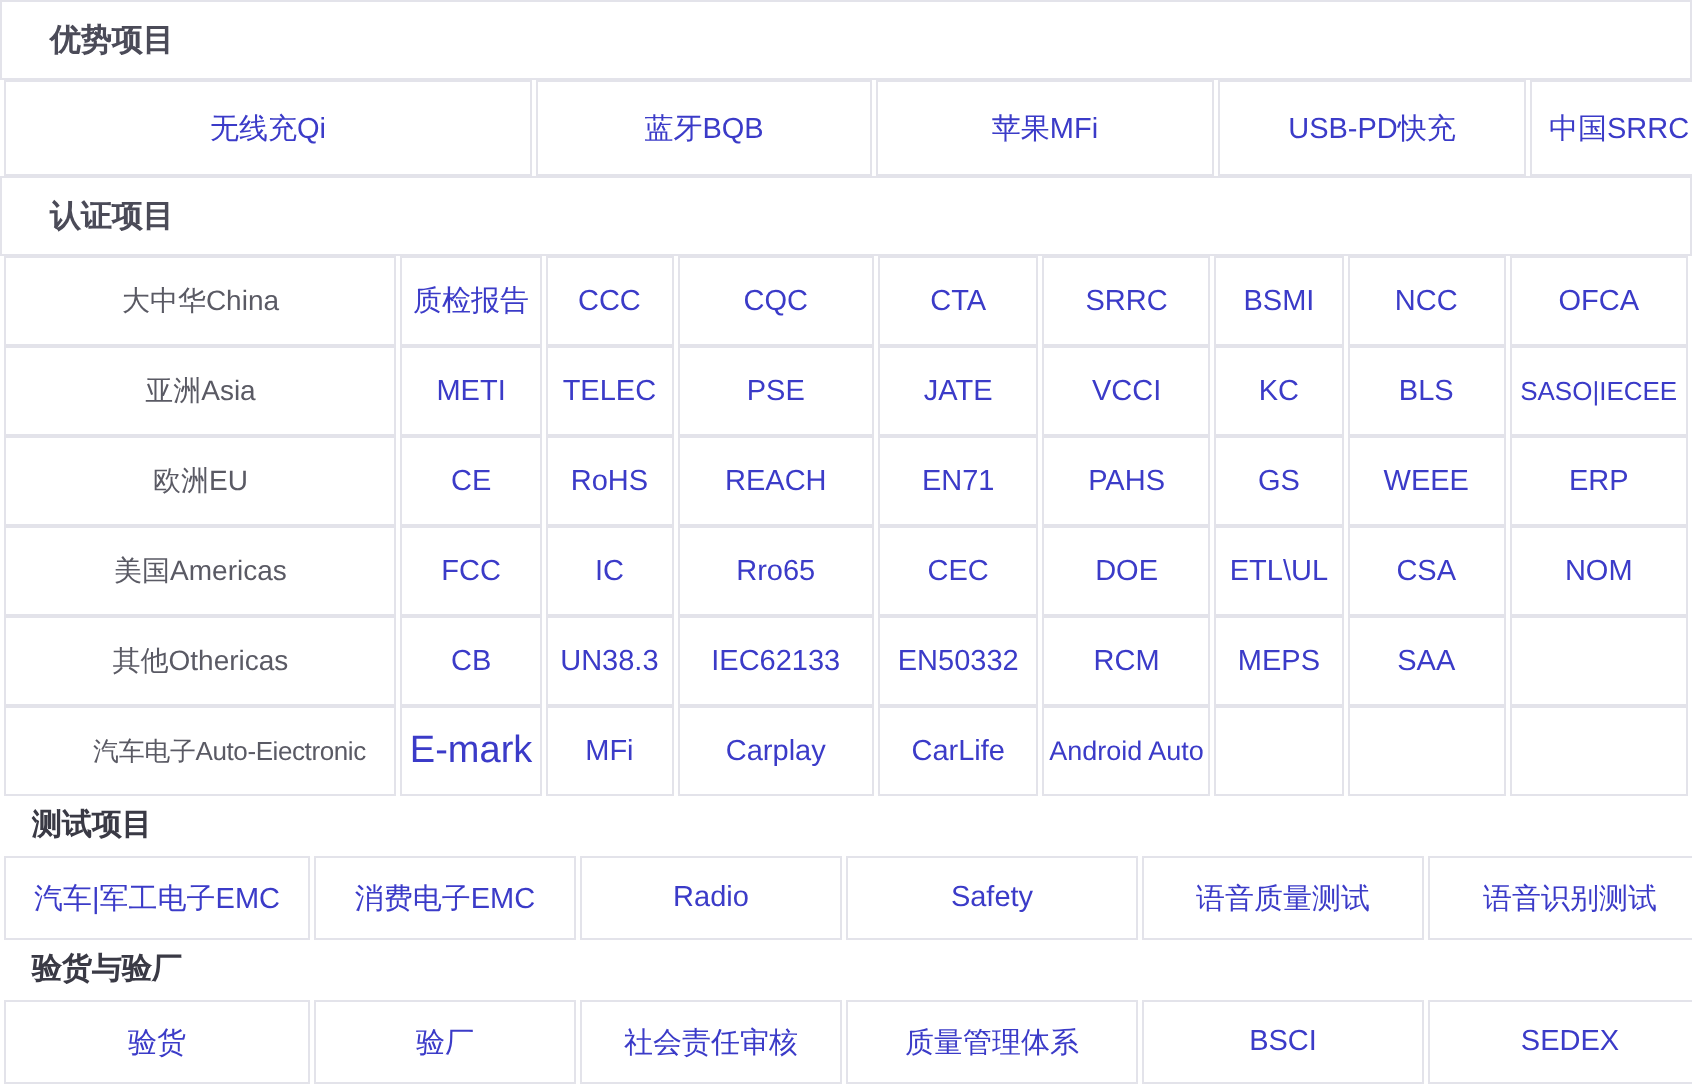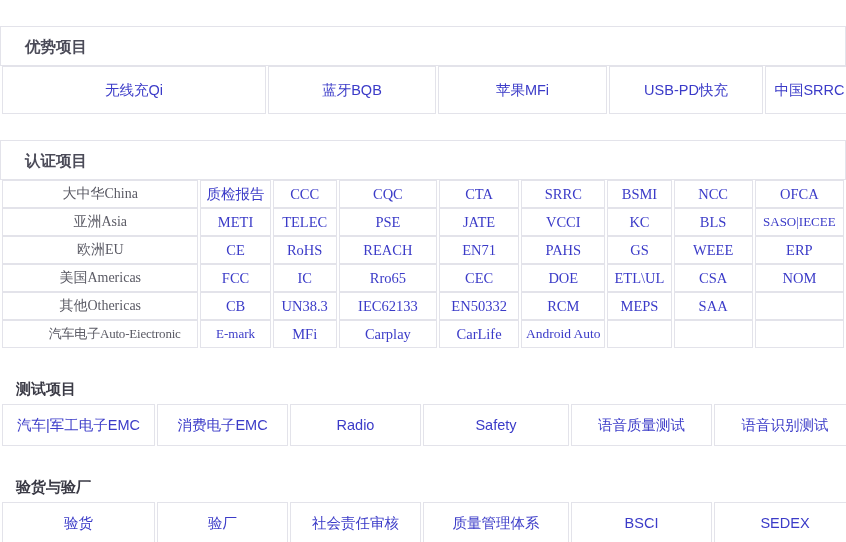--- a/index.html
+++ b/index.html
@@ -50,40 +50,38 @@
     border-left: 1px solid #e3e3ea;
     background: #ffffff;
     height: 40px;
     line-height: 40px;
     box-sizing: border-box;
     padding-left: 24px;
     font-weight: bold;
     font-size: 15.5px;
     color: #4b4b58;
     width: 846px;
-    margin-top: 26px;
   }
   .section-head.plain {
     border: none;
     height: 30px;
     line-height: 30px;
     padding-left: 16px;
     font-size: 15px;
     color: #3a3a45;
   }
 
   
   .adv-row td {
     height: 48px;
   }
 
   
   .cert-row td {
-    height: 28px;
-    font-family: Liberation Serif, serif;
+    height: 45px;
   }
   .cert-row td.region {
     color: #5a5a64;
     font-size: 14px;
     text-align: center;
   }
   .cert-row td.region.tight {
     font-size: 13px;
     letter-spacing: -0.2px;
     padding-left: 31px;
@@ -189,21 +187,21 @@
         <td>UN38.3</td>
         <td>IEC62133</td>
         <td>EN50332</td>
         <td>RCM</td>
         <td>MEPS</td>
         <td>SAA</td>
         <td class="empty"></td>
       </tr>
       <tr class="cert-row">
         <td class="region tight">汽车电子Auto-Eiectronic</td>
-        <td style="font-size:13px">E-mark</td>
+        <td style="font-size:19px">E-mark</td>
         <td>MFi</td>
         <td>Carplay</td>
         <td>CarLife</td>
         <td style="font-size:13.5px">Android Auto</td>
         <td class="empty"></td>
         <td class="empty"></td>
         <td class="empty"></td>
       </tr>
     </tbody>
   </table>

